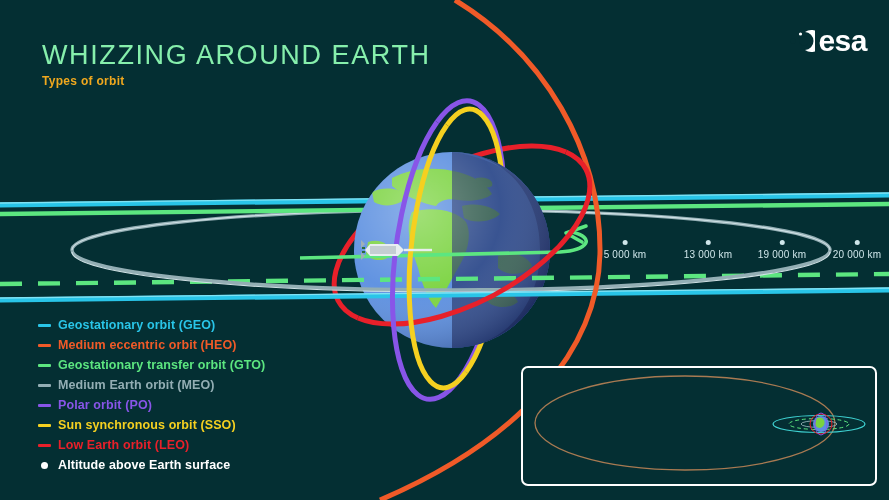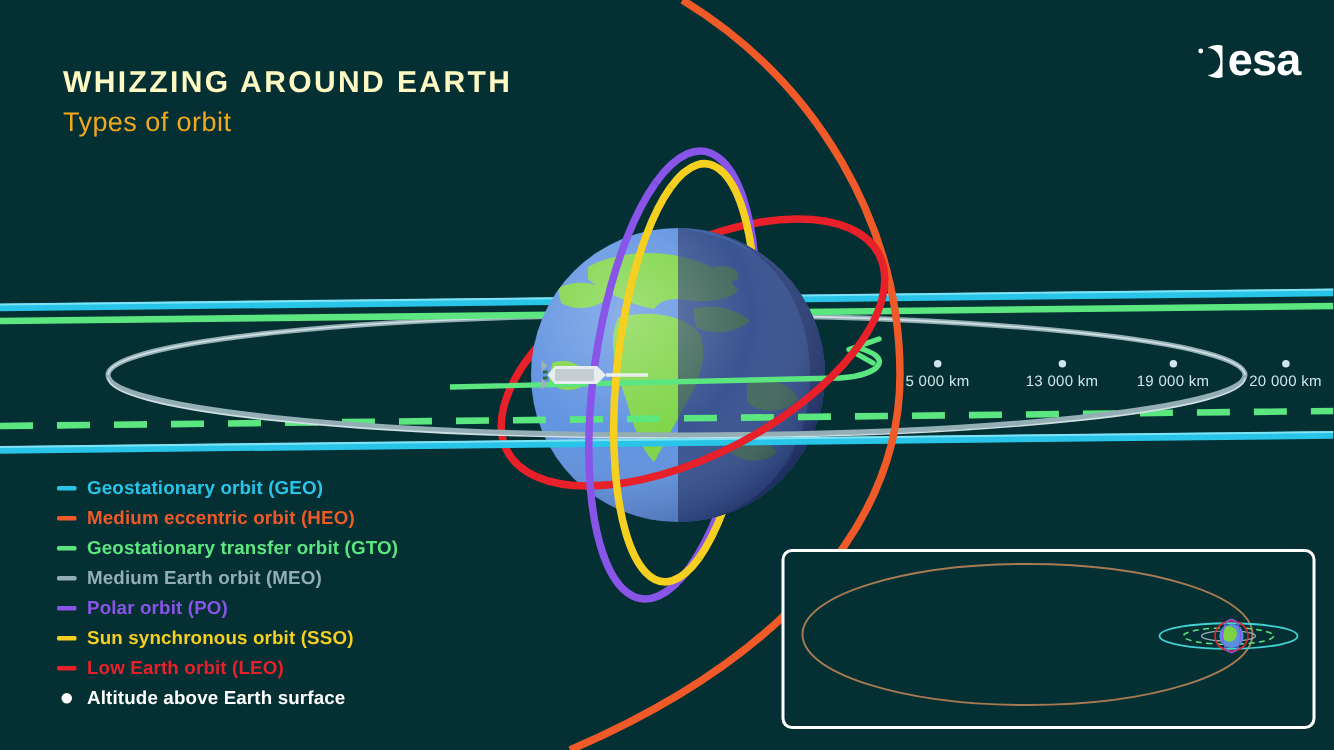--- a/index.html
+++ b/index.html
@@ -7,25 +7,25 @@
     width:889px;height:500px;overflow:hidden;position:relative;
     background:#042f33;
     font-family:"Liberation Sans", sans-serif;
   }
   #stage{position:absolute;inset:0;width:889px;height:500px;}
   svg.layer{position:absolute;left:0;top:0;width:889px;height:500px;}
 
   
   .header{position:absolute;left:42px;top:44px;z-index:40;}
   .title{
-    color:#fef9c3;font-size:20px;font-weight:bold;letter-spacing:1.6px;
+    color:#86efac;font-size:27px;font-weight:normal;letter-spacing:1.6px;
     line-height:22px;margin:0;white-space:nowrap;
   }
   .subtitle{
-    color:#f0a81e;font-size:18px;font-weight:normal;letter-spacing:.3px;
+    color:#f0a81e;font-size:12px;font-weight:bold;letter-spacing:.3px;
     line-height:18px;margin:6px 0 0 0;white-space:nowrap;
   }
 
   
   .logo{position:absolute;right:22px;top:24px;z-index:40;display:flex;align-items:center;gap:3px;}
   .logo-word{color:#ffffff;font-size:30px;font-weight:bold;letter-spacing:-0.5px;line-height:30px;}
 
   
   .legend{position:absolute;left:38px;top:315px;z-index:40;}
   .legend-row{display:flex;align-items:center;height:20px;}

